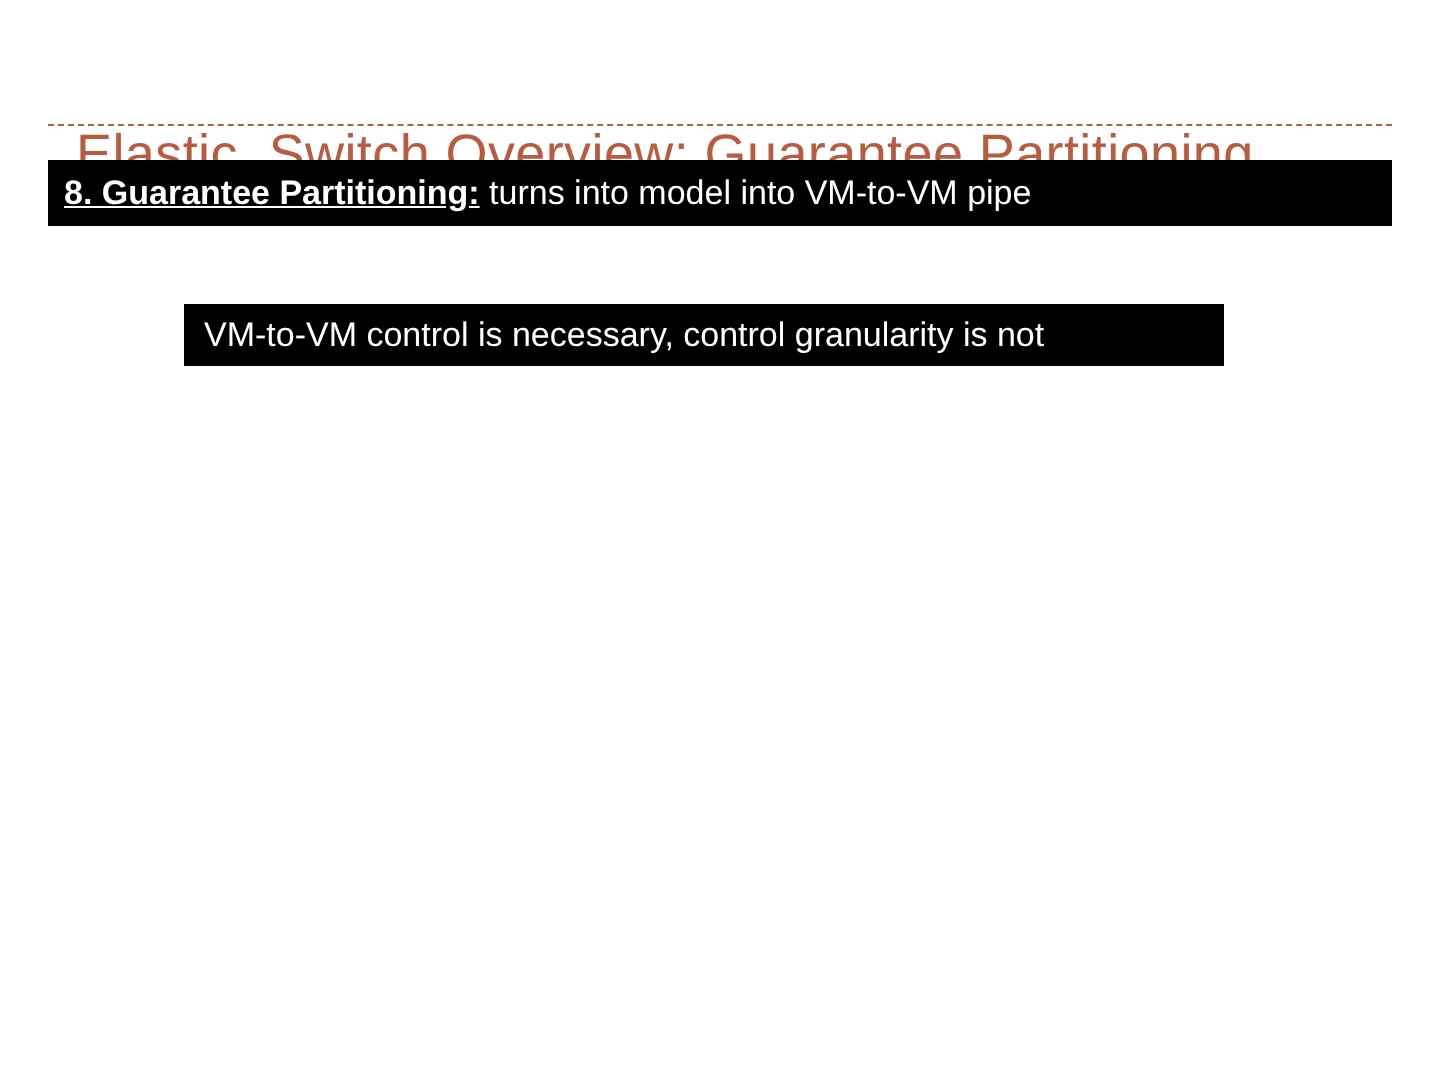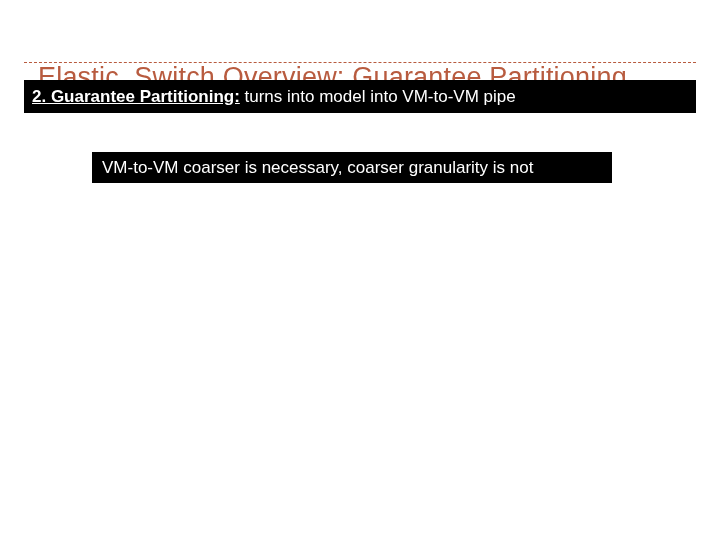--- a/index.html
+++ b/index.html
@@ -68,20 +68,20 @@
 </head>
 <body>
 
 <div class="slide">
 
   <div class="title">Elastic. Switch Overview: Guarantee Partitioning</div>
 
   <div class="title-rule"></div>
 
   <div class="bar-1">
-    <span class="lead">2. Guarantee Partitioning:</span><span> turns into model into VM-to-VM pipe</span>
+    <span class="lead">8. Guarantee Partitioning:</span><span> turns into model into VM-to-VM pipe</span>
   </div>
 
   <div class="bar-2">
-    <span>VM-to-VM coarser is necessary, coarser granularity is not</span>
+    <span>VM-to-VM control is necessary, control granularity is not</span>
   </div>
 
 </div>
 
 </body></html>

